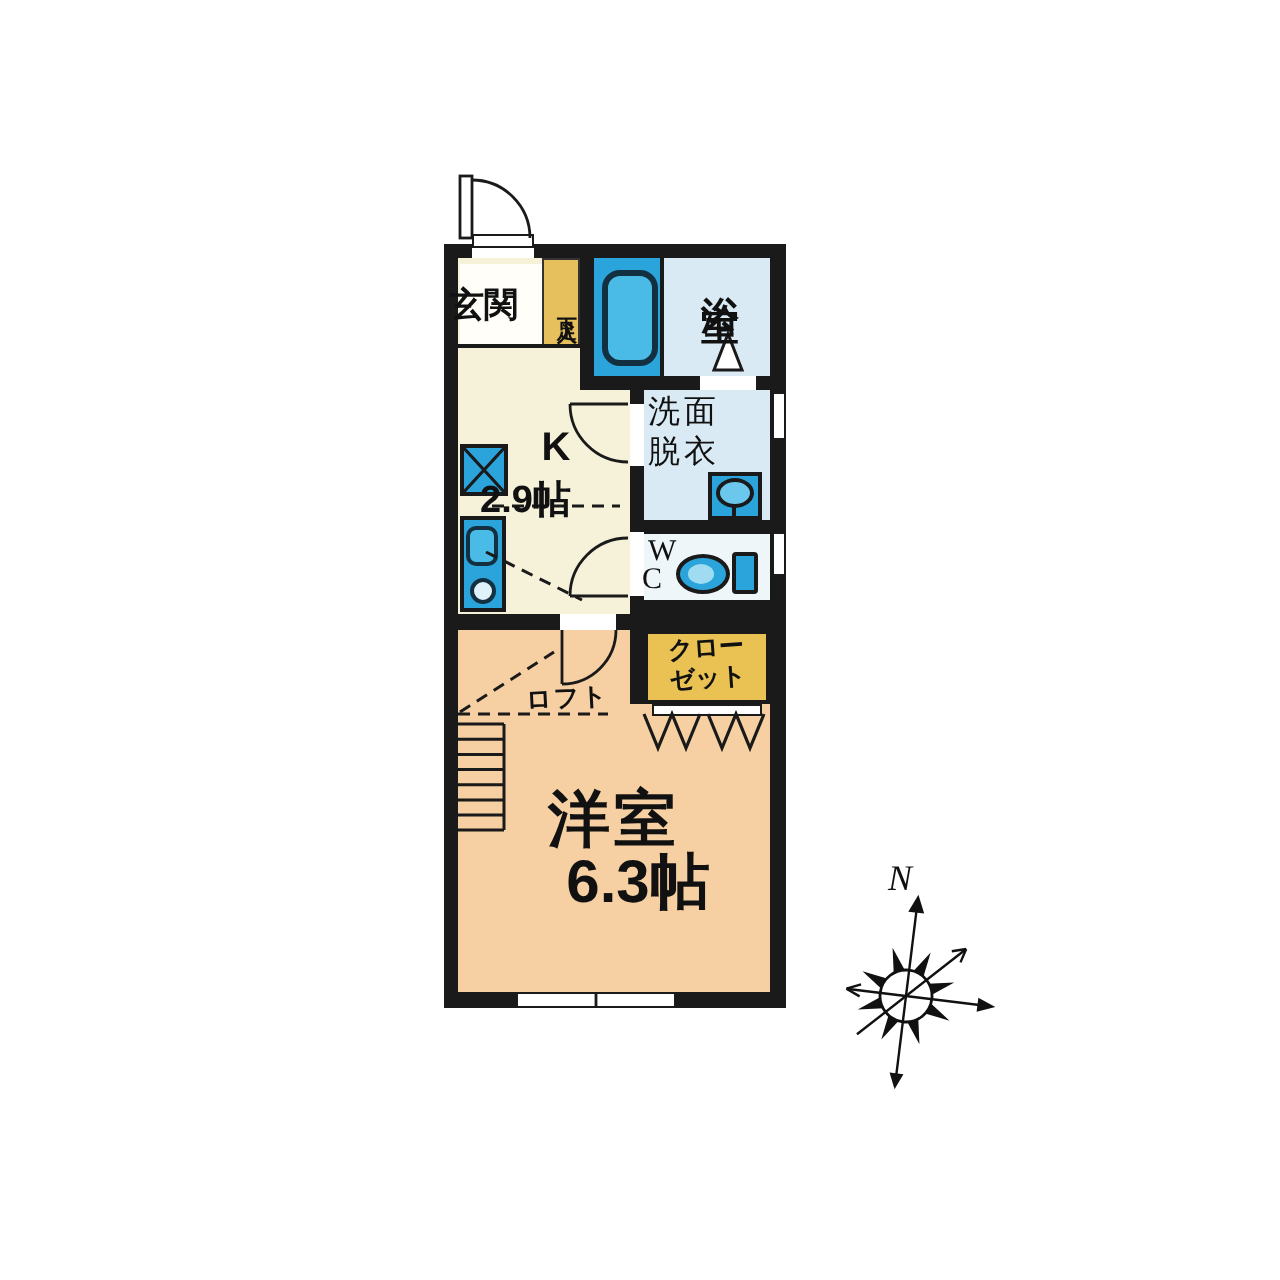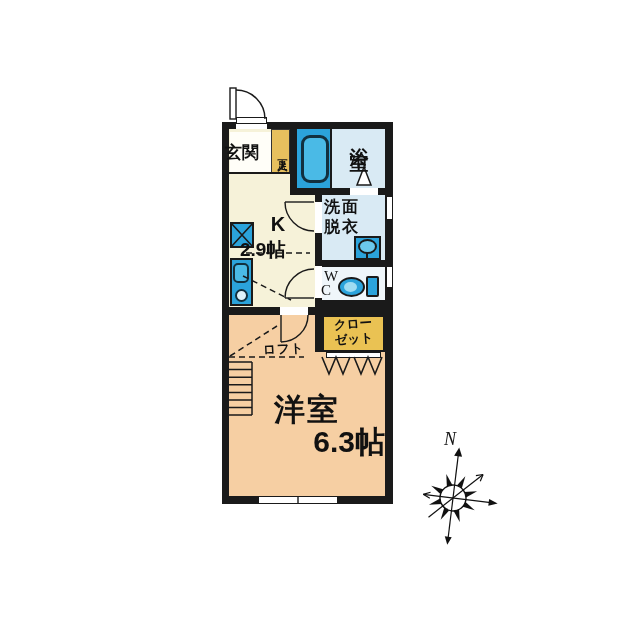--- a/index.html
+++ b/index.html
@@ -136,32 +136,32 @@
         <polygon points="0,-51 -4,-42 4,-42"></polygon>
         <polygon points="0,47 -3.5,39 3.5,39"></polygon>
         <polygon points="45,0 36,-3.5 36,3.5"></polygon>
       </g>
     </g>
   </svg>
 
   <div class="lbl" style="left:230px;top:132px;width:24px;height:40px;display:flex;align-items:center;justify-content:center;font-size:17px;font-weight:600;">玄関</div>
   <div class="lbl vtext" style="left:272px;top:131px;width:17px;height:42px;font-size:10px;font-weight:600;text-align:center;">下足入</div>
   <div class="lbl vtext" style="left:346px;top:133px;height:54px;font-size:19px;font-weight:600;letter-spacing:4px;">浴室</div>
-  <div class="lbl" style="left:324px;top:197px;font-size:16px;font-weight:700;line-height:20px;letter-spacing:2px;">
+  <div class="lbl" style="left:324px;top:197px;font-size:16px;font-weight:400;line-height:20px;letter-spacing:2px;">
     <div>洗面</div>
     <div>脱衣</div>
   </div>
   <div class="lbl" style="left:0;top:0;font-family:'Liberation Serif',serif;font-size:15px;">
     <span class="abs" style="left:324px;top:268px;">W</span>
     <span class="abs" style="left:321px;top:282px;">C</span>
   </div>
   <div class="lbl" style="left:243px;top:213px;width:70px;text-align:center;font-size:20px;font-weight:600;">K</div>
   <div class="lbl" style="left:240px;top:237px;width:76px;text-align:left;font-size:19px;font-weight:600;">2.9帖</div>
   <div class="lbl" style="left:322px;top:317px;width:63px;text-align:center;font-size:12.5px;font-weight:600;line-height:15px;transform:rotate(-4deg);">
     <div>クロー</div>
     <div>ゼット</div>
   </div>
   <div class="lbl" style="left:263px;top:341px;font-size:12.5px;font-weight:600;letter-spacing:1px;transform:rotate(-3deg);">ロフト</div>
   <div class="lbl" style="left:229px;top:394px;width:156px;text-align:center;font-size:31px;font-weight:600;letter-spacing:2px;line-height:31px;">洋室</div>
-  <div class="lbl" style="left:229px;top:427px;width:156px;text-align:right;font-size:30px;font-weight:600;line-height:30px;">6.3帖</div>
+  <div class="lbl" style="left:229px;top:427px;width:156px;text-align:center;font-size:30px;font-weight:600;line-height:30px;padding-left:12px;">6.3帖</div>
   <div class="lbl" style="left:444px;top:429px;font-family:'Liberation Serif',serif;font-style:italic;font-size:18px;">N</div>
 
 </div>
 
 </body></html>

